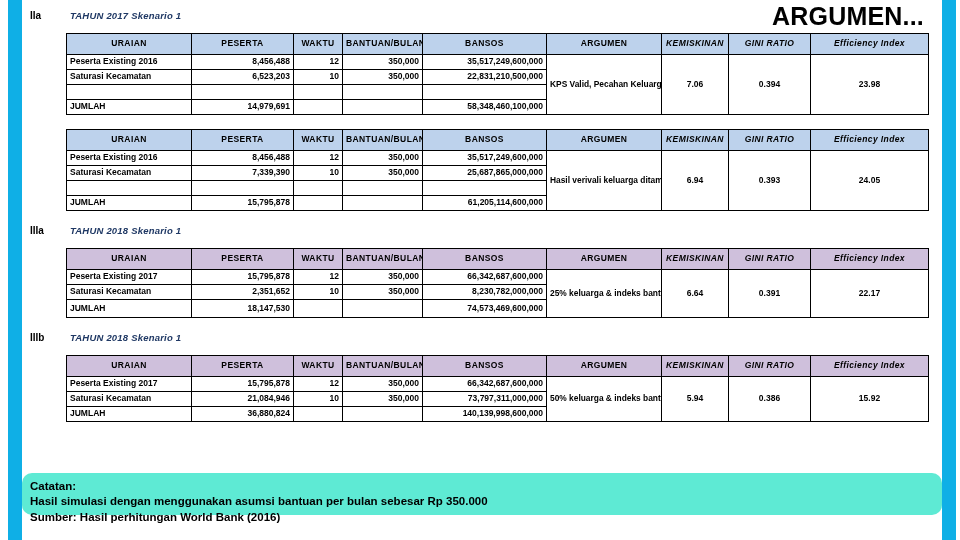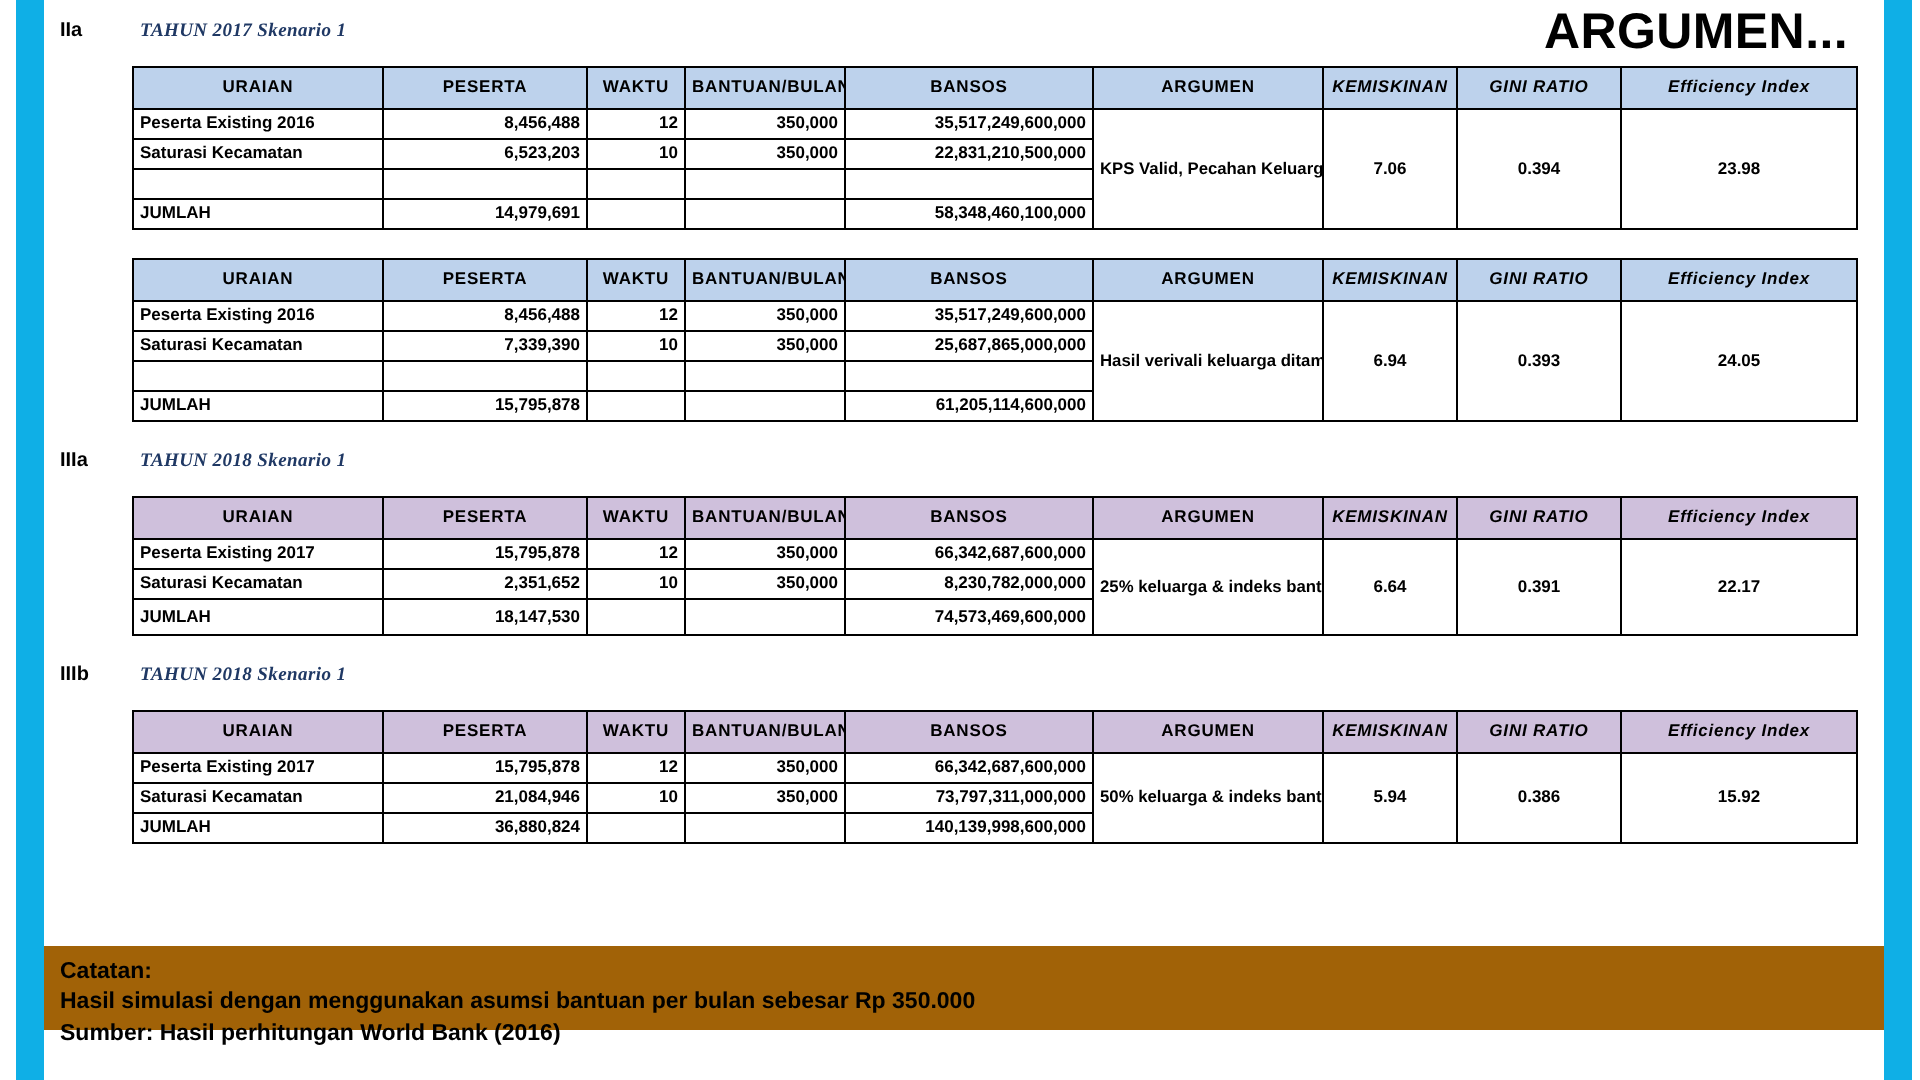--- a/index.html
+++ b/index.html
@@ -60,21 +60,21 @@
     font-size: 10px;
     font-weight: bold;
     color: #000;
     font-family: "Liberation Sans", sans-serif;
   }
   .block-caption {
     font-size: 9.5px;
     font-style: italic;
     font-weight: bold;
     color: #1F3864;
-    font-family: Liberation Serif, serif;
+    font-family: Liberation Sans, sans-serif;
     letter-spacing: 0.2px;
     text-align: right;
   }
 
   .tbl-wrap {
     margin-left: 36px;
     margin-top: 5px;
   }
 
   table.sim {
@@ -135,23 +135,24 @@
   col.c-gini    { width: 82px;  }
   col.c-eff     { width: 118px; }
 
   
   .note-box {
     position: absolute;
     left: 22px;
     top: 473px;
     width: 920px;
     height: 42px;
-    background: #a16207;
+    background: #5eead4;
     padding: 6px 8px 0 8px;
     box-sizing: border-box;
+    border-radius: 10px;
   }
   .note-line {
     font-size: 11.5px;
     font-weight: bold;
     color: #000000;
     line-height: 1.33;
     font-family: "Liberation Sans", sans-serif;
   }
 </style>
 </head>

